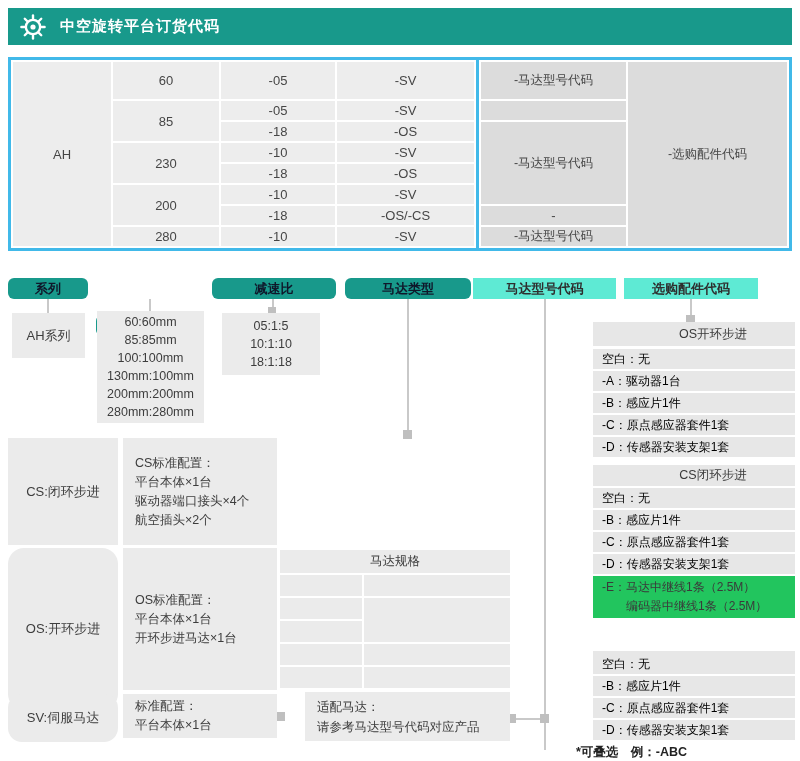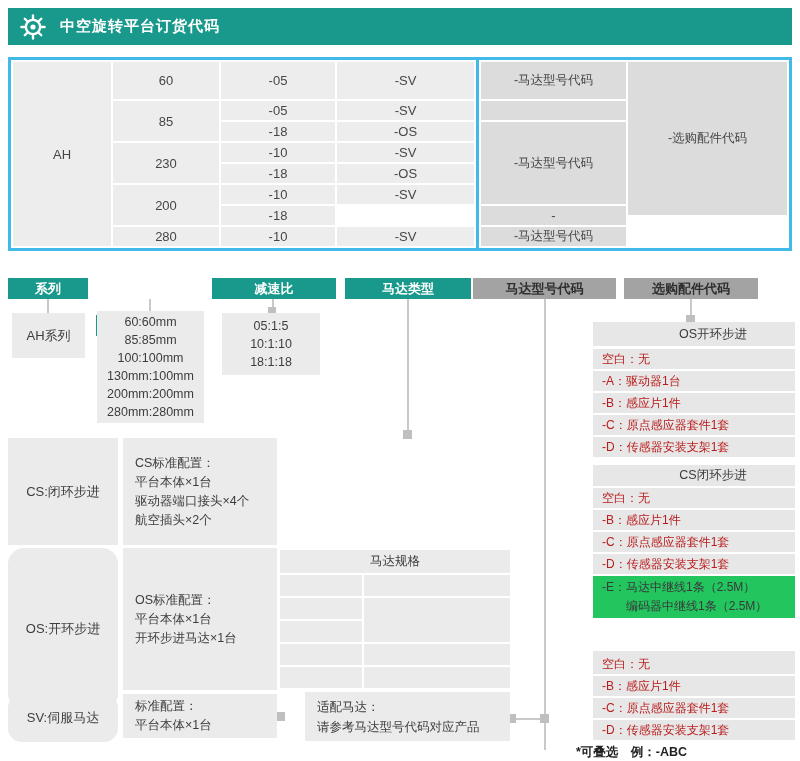--- a/index.html
+++ b/index.html
@@ -18,43 +18,43 @@
     border:3px solid #41b9e9; background:#ffffff; }
   .cell { position:absolute; display:flex; align-items:center; justify-content:center;
     font-size:13px; color:#464646; }
   .c-light { background:#ededed; }
   .c-dark  { background:#dcdcdc; }
   .bluediv { position:absolute; background:#41b9e9; }
 
   
   .lg { position:absolute; height:21px; display:flex; align-items:center; justify-content:center;
     font-size:13px; font-weight:bold; }
-  .lg-teal { background:#18998b; color:#ffffff; }
-  .lg-gray { background:#a3a3a3; color:#2e2e2e; }
+  .lg-teal { background:#18998b; color:#0f172a;border-radius:6px; }
+  .lg-gray { background:#5eead4; color:#2e2e2e; }
 
   
   .vline { position:absolute; width:2px; background:#c9c9c9; }
   .hline { position:absolute; height:2px; background:#c9c9c9; }
   .nub { position:absolute; width:9px; height:9px; background:#bfbfbf; }
 
   
   .box { position:absolute; background:#ebebeb; }
   .box-center { display:flex; align-items:center; justify-content:center; font-size:13px; }
   .box-lines { display:flex; flex-direction:column; align-items:center; justify-content:center;
     font-size:12.5px; line-height:18px; }
   .config { display:flex; flex-direction:column; justify-content:center;
     padding-left:12px; font-size:12.5px; line-height:19px; }
   .mscell { position:absolute; background:#ebebeb; }
   .ms-header { display:flex; align-items:center; justify-content:center; font-size:12.5px; }
 
   
   .panel-header { position:absolute; left:593px; width:202px; background:#e7e7e7;
     display:flex; align-items:center; justify-content:center; font-size:12.5px; color:#3a3a3a;padding-left:38px; }
   .panel-item { position:absolute; left:593px; width:202px; background:#e7e7e7;
-    display:flex; align-items:center; padding-left:9px; font-size:12px; color:#b91c1c; }
+    display:flex; align-items:center; padding-left:9px; font-size:12px; color:#000000; }
   .panel-item-tall { position:absolute; left:593px; width:202px; background:#22c55e;
     display:flex; flex-direction:column; justify-content:center; padding-left:9px;
     font-size:12px; line-height:19px; color:#3a3a3a; }
   .indent2 { padding-left:24px; }
   .note { position:absolute; font-size:12.5px; color:#222222; font-weight:bold; }
 </style>
 </head>
 <body>
 
 <div id="page">
@@ -97,31 +97,32 @@
     <div class="cell c-light" style="left:210px;top:125px;width:114px;height:19px;">-10</div>
     <div class="cell c-light" style="left:210px;top:146px;width:114px;height:19px;">-18</div>
     <div class="cell c-light" style="left:210px;top:167px;width:114px;height:19px;">-10</div>
 
     <div class="cell c-light" style="left:326px;top:2px;width:137px;height:37px;">-SV</div>
     <div class="cell c-light" style="left:326px;top:41px;width:137px;height:19px;">-SV</div>
     <div class="cell c-light" style="left:326px;top:62px;width:137px;height:19px;">-OS</div>
     <div class="cell c-light" style="left:326px;top:83px;width:137px;height:19px;">-SV</div>
     <div class="cell c-light" style="left:326px;top:104px;width:137px;height:19px;">-OS</div>
     <div class="cell c-light" style="left:326px;top:125px;width:137px;height:19px;">-SV</div>
+    <div class="cell c-light" style="left:326px;top:146px;width:137px;height:19px;">-OS/-CS</div>
     <div class="cell c-light" style="left:326px;top:167px;width:137px;height:19px;">-SV</div>
 
     <div class="bluediv" style="left:465px;top:0;width:3px;height:188px;"></div>
 
     <div class="cell c-dark" style="left:470px;top:2px;width:145px;height:37px;font-size:12.5px;">-马达型号代码</div>
     <div class="cell c-dark" style="left:470px;top:41px;width:145px;height:19px;"></div>
     <div class="cell c-dark" style="left:470px;top:62px;width:145px;height:82px;font-size:12.5px;">-马达型号代码</div>
     <div class="cell c-dark" style="left:470px;top:146px;width:145px;height:19px;">-</div>
     <div class="cell c-dark" style="left:470px;top:167px;width:145px;height:19px;font-size:12.5px;">-马达型号代码</div>
 
-    <div class="cell c-dark" style="left:617px;top:2px;width:159px;height:153px;font-size:12.5px;">-选购配件代码</div>
+    <div class="cell c-dark" style="left:617px;top:2px;width:159px;height:184px;font-size:12.5px;">-选购配件代码</div>
   </div>
 
   <div class="lg lg-teal" style="left:8px;top:278px;width:80px;">系列</div>
   <div class="lg lg-teal" style="left:96px;top:278px;width:108px;margin-top:37px;">规格</div>
   <div class="lg lg-teal" style="left:212px;top:278px;width:124px;">减速比</div>
   <div class="lg lg-teal" style="left:345px;top:278px;width:126px;">马达类型</div>
   <div class="lg lg-gray" style="left:473px;top:278px;width:143px;">马达型号代码</div>
   <div class="lg lg-gray" style="left:624px;top:278px;width:134px;">选购配件代码</div>
 
   <div class="vline" style="left:47px;top:299px;height:14px;"></div>

